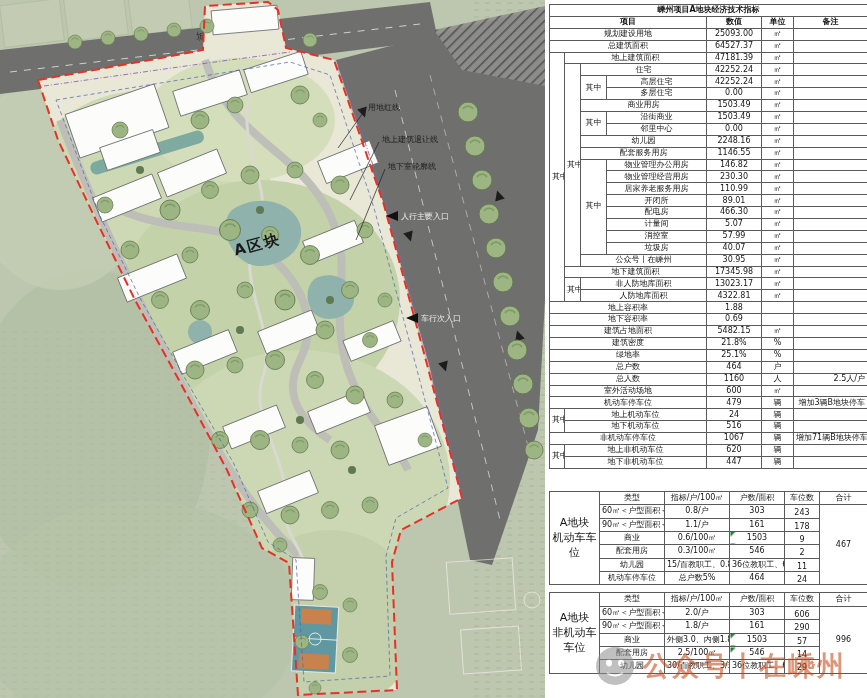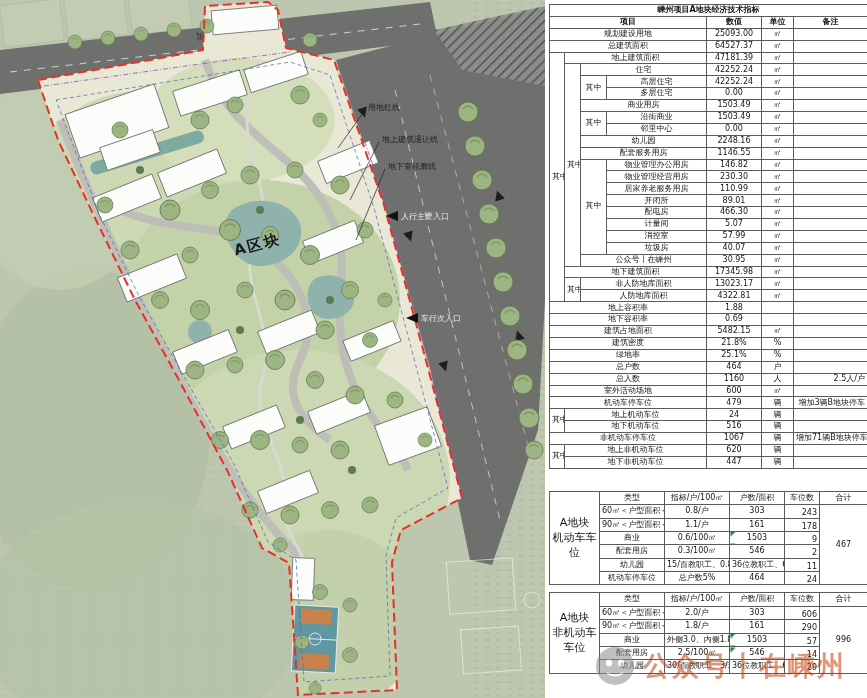--- a/index.html
+++ b/index.html
@@ -12,21 +12,21 @@
   .page-title{font-size:13.5px;font-weight:600;color:#1a1a1a;margin:8px 0 9px 0;letter-spacing:.5px}
   table{border-collapse:collapse;table-layout:fixed;width:100%;font-size:8px;color:#151515}
   td{border:1px solid #5a5a5a;padding:0 2px;text-align:center;vertical-align:middle;
      height:10.9px;line-height:1.05;overflow:hidden;white-space:nowrap}
   .tbl2 td{height:12.4px}
   .tbl{margin-bottom:22px}
   .tbl2{margin-bottom:7px}
   td.hd{font-weight:bold}
   td.al-r{text-align:center}
   td.al-l{text-align:right}
-  td.al-rb{text-align:right;vertical-align:bottom}
+  td.al-rb{vertical-align:bottom}
   td.side{white-space:pre-line;line-height:1.35;font-size:11px}
   td.tri{background-image:linear-gradient(135deg,#1e7e34 3.5px,transparent 3.6px)}
   .watermark{
     position:absolute;left:594px;top:645px;display:flex;align-items:center;gap:7px;
     pointer-events:none;opacity:.55;z-index:5;
   }
   .watermark .wm-text{
     font-size:27px;font-weight:bold;color:#c2410c;letter-spacing:2px;white-space:nowrap;
   }
 </style>

